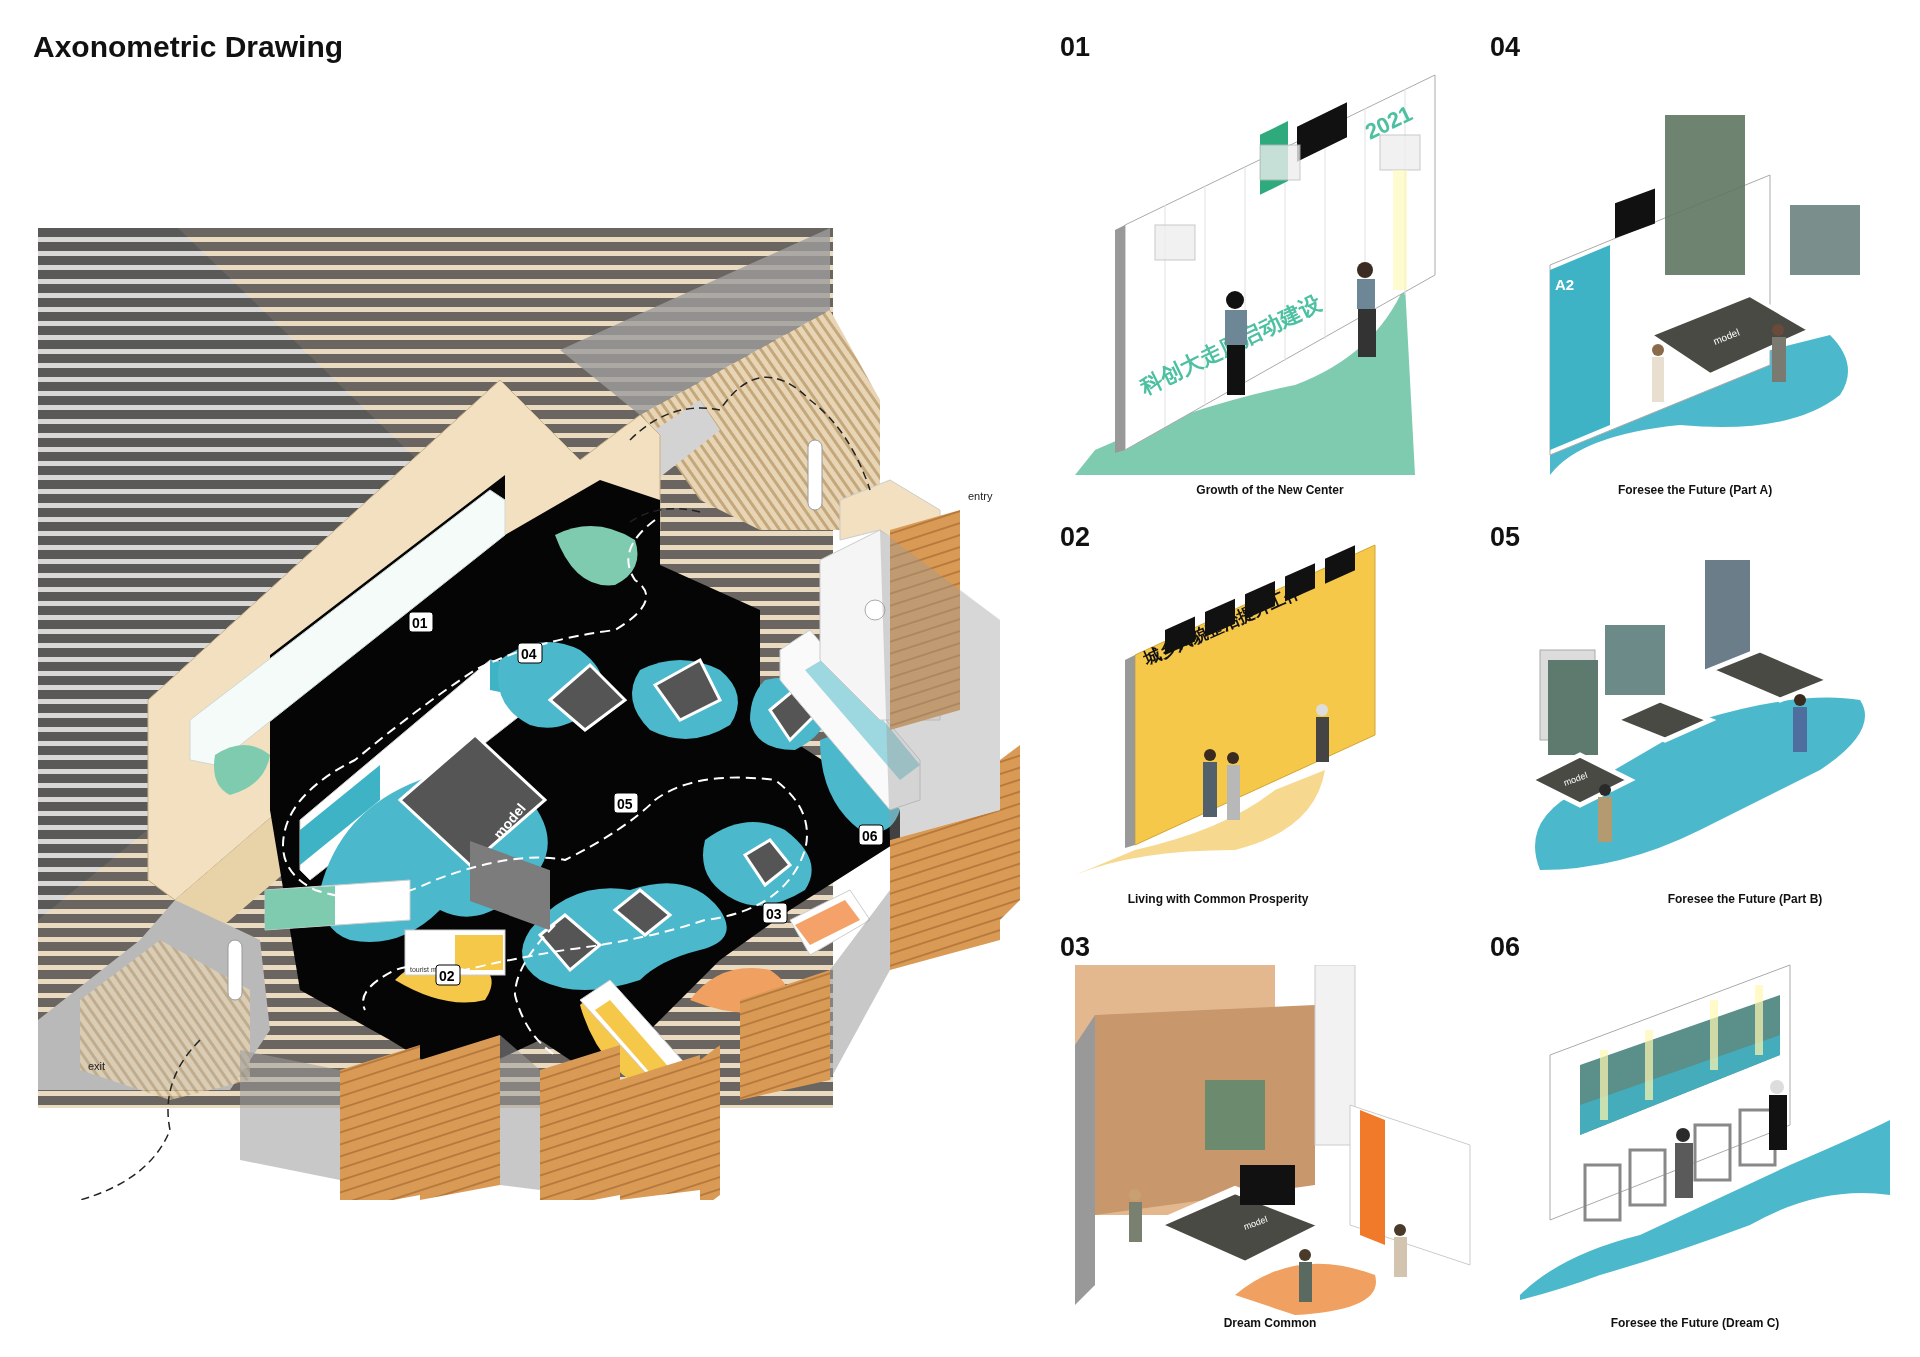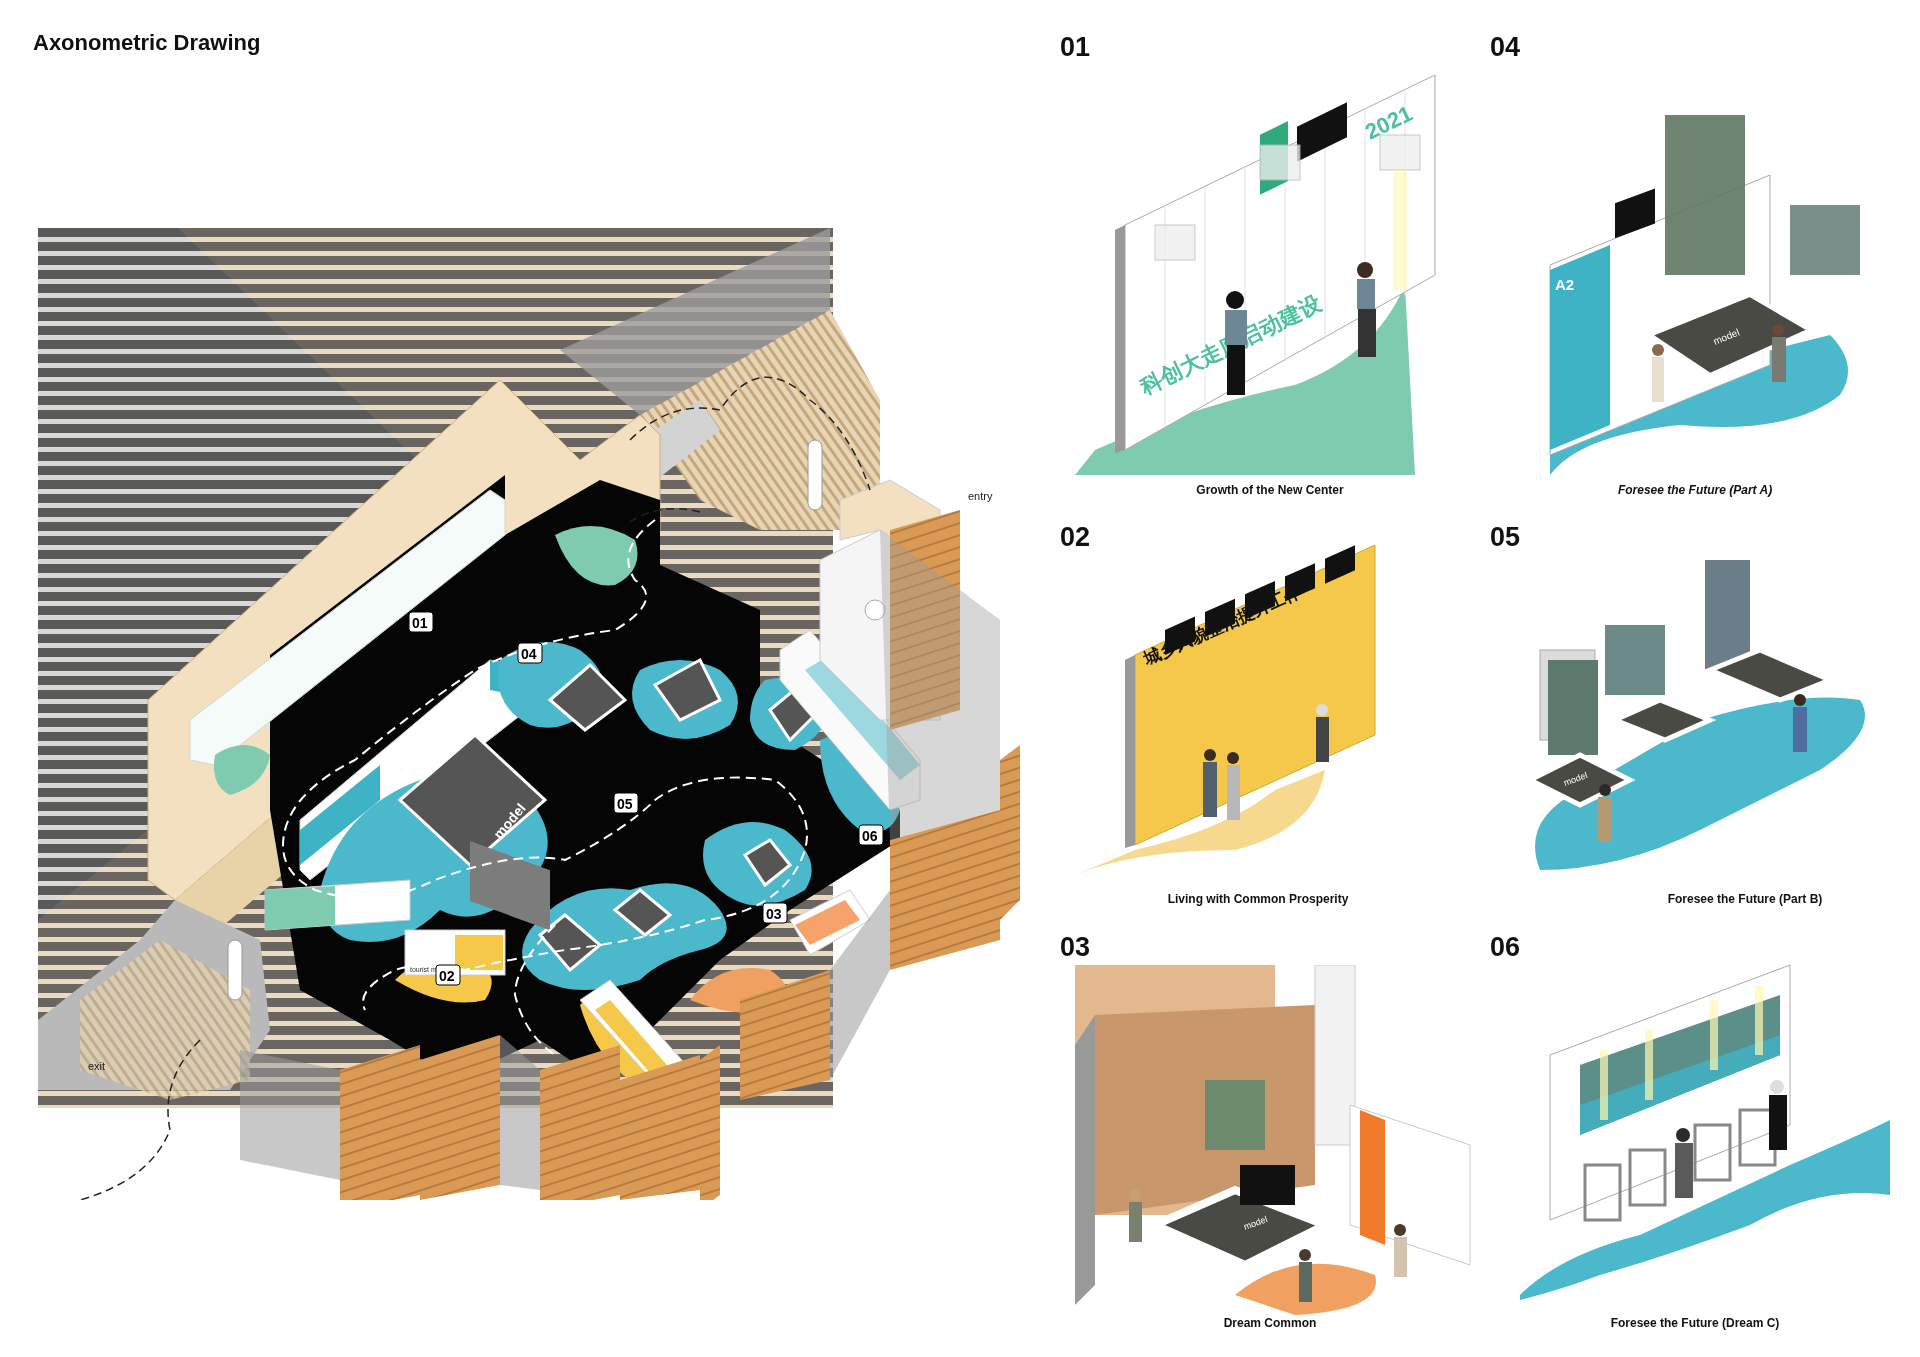--- a/index.html
+++ b/index.html
@@ -1,17 +1,17 @@
 <!DOCTYPE html>
 <html><head>
 <meta charset="utf-8">
 <style>
   html,body{margin:0;padding:0;background:#fff;}
   body{width:1920px;height:1357px;position:relative;overflow:hidden;font-family:"Liberation Sans",sans-serif;}
-  .title{position:absolute;left:33px;top:30px;font-size:22px;font-weight:bold;color:#111;}
+  .title{position:absolute;left:33px;top:30px;font-size:30px;font-weight:bold;color:#111;}
   .panel-num{position:absolute;font-size:27px;font-weight:bold;color:#111;}
   .caption{position:absolute;font-size:12px;font-weight:bold;color:#111;text-align:center;width:420px;}
   svg{position:absolute;}
   .lbl{font-family:"Liberation Sans",sans-serif;}
 </style>
 </head>
 <body>
 
 <div class="title">Axonometric Drawing</div>
 
@@ -209,21 +209,21 @@
   <text class="lbl" x="215" y="290" font-size="10" fill="#fff" transform="rotate(-22 215 290)">model</text>
   <g>
       <circle cx="158" cy="295" r="6" fill="#8a6a4a"></circle>
       <rect x="152" y="302" width="12" height="45" fill="#e8dfd1"></rect>
     </g>
   <g>
       <circle cx="278" cy="275" r="6" fill="#6a4a3a"></circle>
       <rect x="272" y="282" width="14" height="45" fill="#7a7a70"></rect>
     </g>
 </svg>
-<div class="caption" style="left:1485px;top:483px;font-style:italic;">Foresee the Future (Part A)</div>
+<div class="caption" style="left:1485px;top:483px;">Foresee the Future (Part A)</div>
 
 <div class="panel-num" style="left:1060px;top:522px;">02</div>
 <svg width="400" height="350" viewBox="0 0 400 350" style="left:1075px;top:530px;">
   <path d="M0,345 Q60,320 160,320 Q240,300 250,240 L200,260 Q150,300 60,320 Z" fill="#f6d98e"></path>
   <polygon points="60,125 300,15 300,205 60,315" fill="#f5c84a" stroke="#d1a530"></polygon>
   <polygon points="50,130 60,125 60,315 50,318" fill="#999"></polygon>
   <text class="lbl" x="72" y="135" font-size="17" font-weight="bold" fill="#111" transform="rotate(-24 72 135)">城乡风貌整治提升工作</text>
   <g fill="#111">
     <rect x="90" y="140" width="30" height="25" transform="skewY(-24)"></rect>
     <rect x="130" y="140" width="30" height="25" transform="skewY(-24)"></rect>
@@ -237,21 +237,21 @@
     </g>
   <g>
       <circle cx="158" cy="228" r="6" fill="#3a2a20"></circle>
       <rect x="152" y="235" width="13" height="55" fill="#b8b8b8"></rect>
     </g>
   <g>
       <circle cx="247" cy="180" r="6" fill="#ddd"></circle>
       <rect x="241" y="187" width="13" height="45" fill="#444"></rect>
     </g>
 </svg>
-<div class="caption" style="left:1048px;top:892px;">Living with Common Prosperity</div>
+<div class="caption" style="left:1008px;top:892px;">Living with Common Prosperity</div>
 
 <div class="panel-num" style="left:1490px;top:522px;">05</div>
 <svg width="420" height="350" viewBox="0 0 420 350" style="left:1500px;top:540px;">
   <path d="M40,330 Q20,280 80,250 L200,180 Q300,150 360,160 Q380,190 320,230 L200,290 Q120,330 40,330 Z" fill="#4cb8cc"></path>
   <rect x="40" y="110" width="55" height="90" fill="#dcdcdc" stroke="#aaa"></rect>
   <rect x="48" y="120" width="50" height="95" fill="#5e7a6e"></rect>
   <rect x="105" y="85" width="60" height="70" fill="#6b8a88"></rect>
   <rect x="205" y="20" width="45" height="110" fill="#6b7d88"></rect>
   <polygon points="30,240 80,215 130,240 80,265" fill="#4a4a45" stroke="#fff" stroke-width="5"></polygon>
   <polygon points="115,180 160,160 210,180 165,200" fill="#4a4a45" stroke="#fff" stroke-width="5"></polygon>

